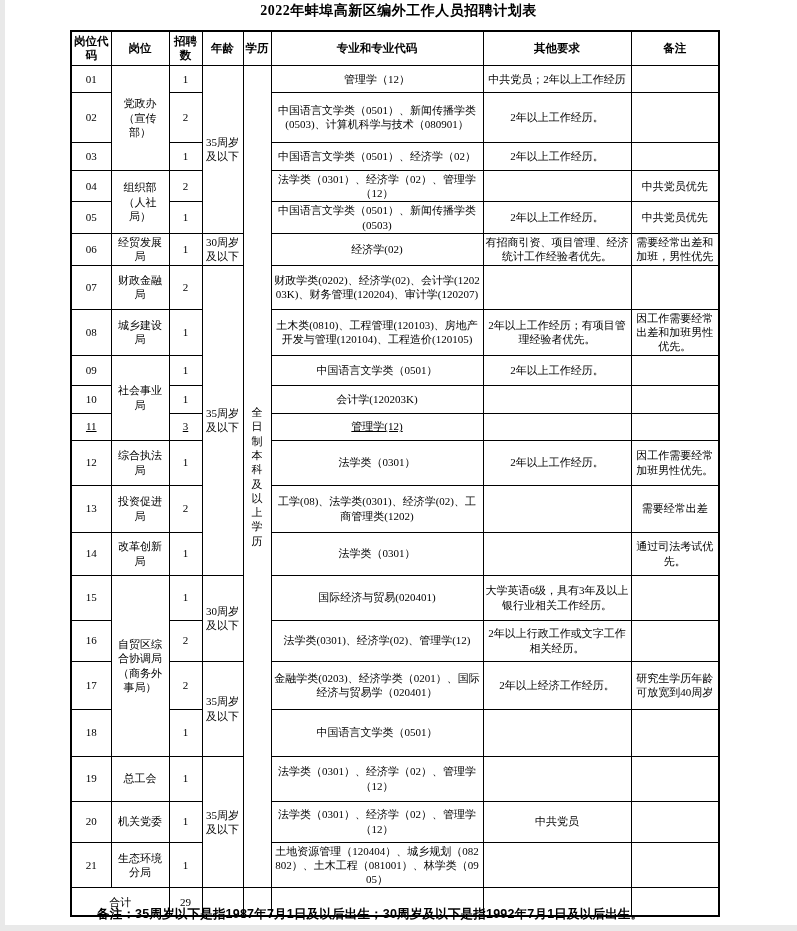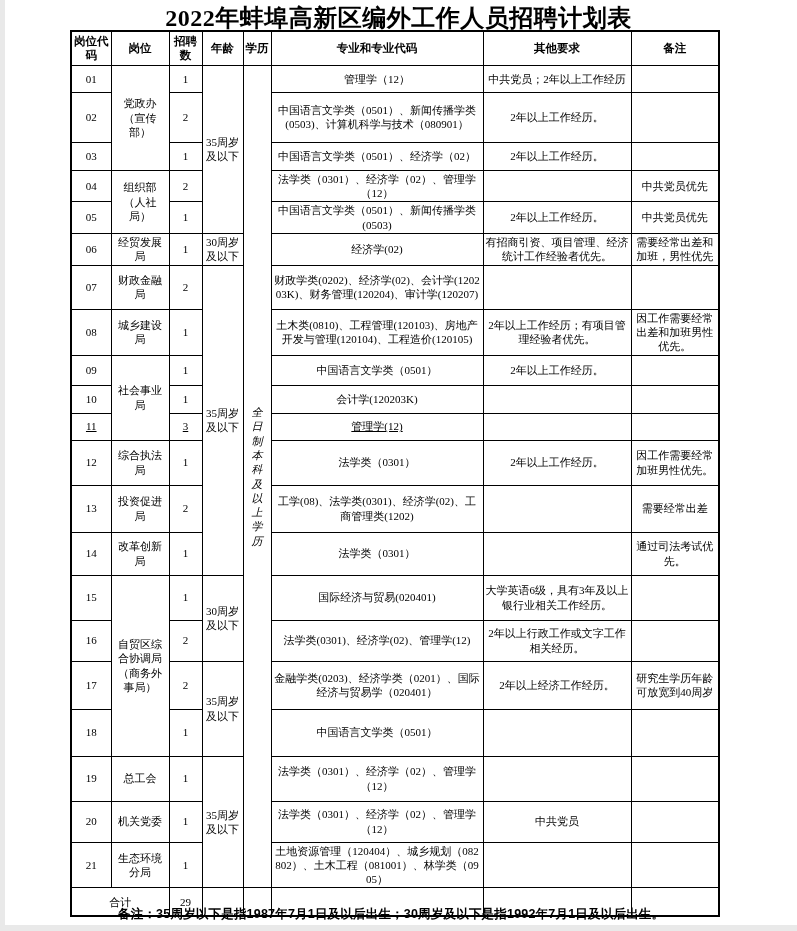--- a/index.html
+++ b/index.html
@@ -5,41 +5,41 @@
   html,body{margin:0;padding:0;}
   body{
     width:797px;height:931px;position:relative;background:#ffffff;
     font-family:"Liberation Serif","DejaVu Serif",serif;color:#000;
     overflow:hidden;
   }
   .edge-left{position:absolute;left:0;top:0;width:5px;height:931px;background:#e9e9e9;}
   .edge-bottom{position:absolute;left:0;top:925px;width:797px;height:6px;background:#e9e9e9;}
   .title{
     position:absolute;left:0;top:2px;width:797px;margin:0;text-align:center;
-    font-size:24px;font-weight:bold;letter-spacing:0.5px;
+    font-size:14px;font-weight:bold;letter-spacing:0.5px;
     font-family:"Liberation Serif","DejaVu Serif",serif;
   }
   table.plan-table{
     position:absolute;left:70px;top:30px;width:648px;
     border-collapse:collapse;table-layout:fixed;border:2px solid #000;
   }
   .plan-table th,.plan-table td{
     border:1px solid #000;text-align:center;vertical-align:middle;
     padding:1px 2px;font-size:11px;line-height:1.3;word-break:break-all;
   }
   .plan-table th{
     font-family:"Liberation Sans","DejaVu Sans",sans-serif;
     font-weight:bold;font-size:11.5px;line-height:1.25;padding:2px 1px;
   }
   thead tr{height:34px;}
   tfoot tr{height:28px;padding-left:13px;}
-  td.edu-cell{padding:8px 3px;font-style:italic;}
+  td.edu-cell{padding:8px 3px;}
   tfoot td{font-size:11.5px;}
   .footnote{
-    position:absolute;left:118px;top:906px;margin:0;
+    position:absolute;left:97px;top:906px;margin:0;
     font-family:"Liberation Sans","DejaVu Sans",sans-serif;
     font-weight:bold;font-size:12.5px;letter-spacing:0.2px;
   }
 </style>
 </head>
 <body>
 
 <div class="edge-left"></div>
 <div class="edge-bottom"></div>
 

